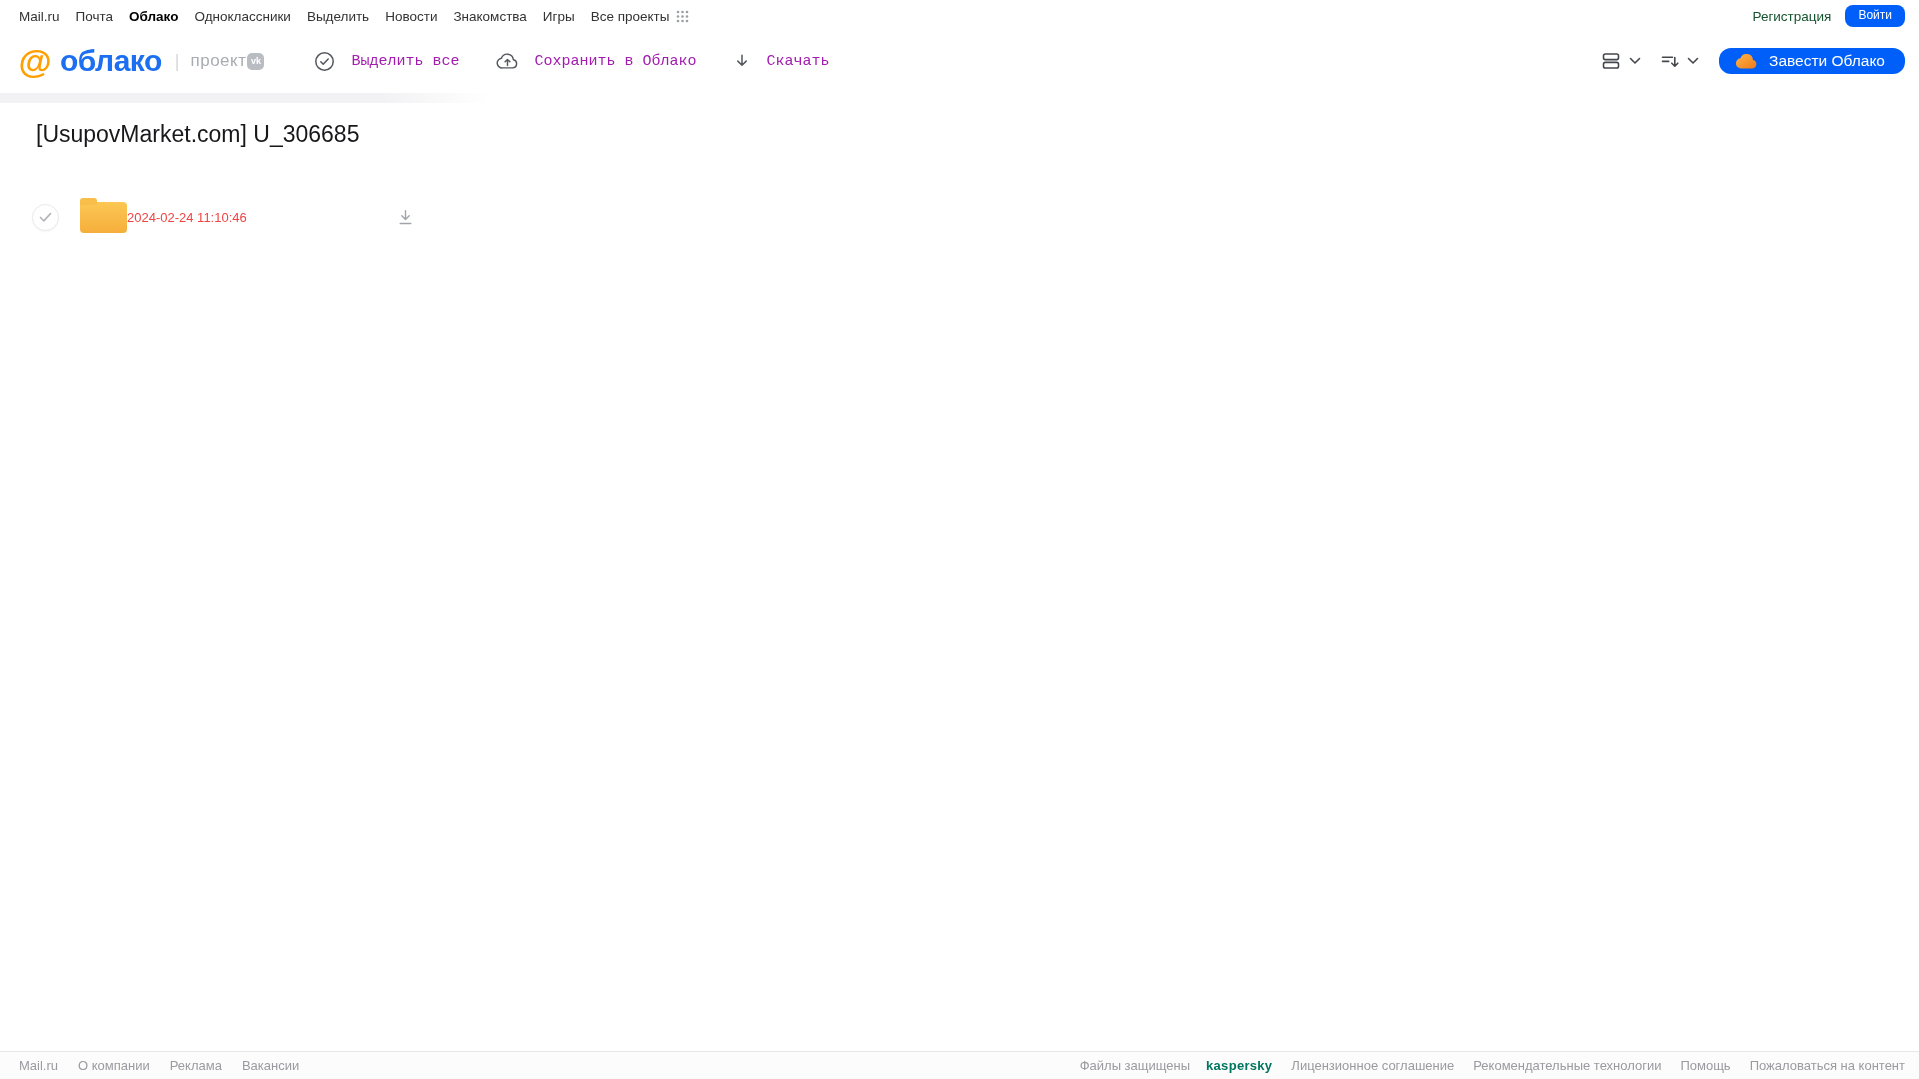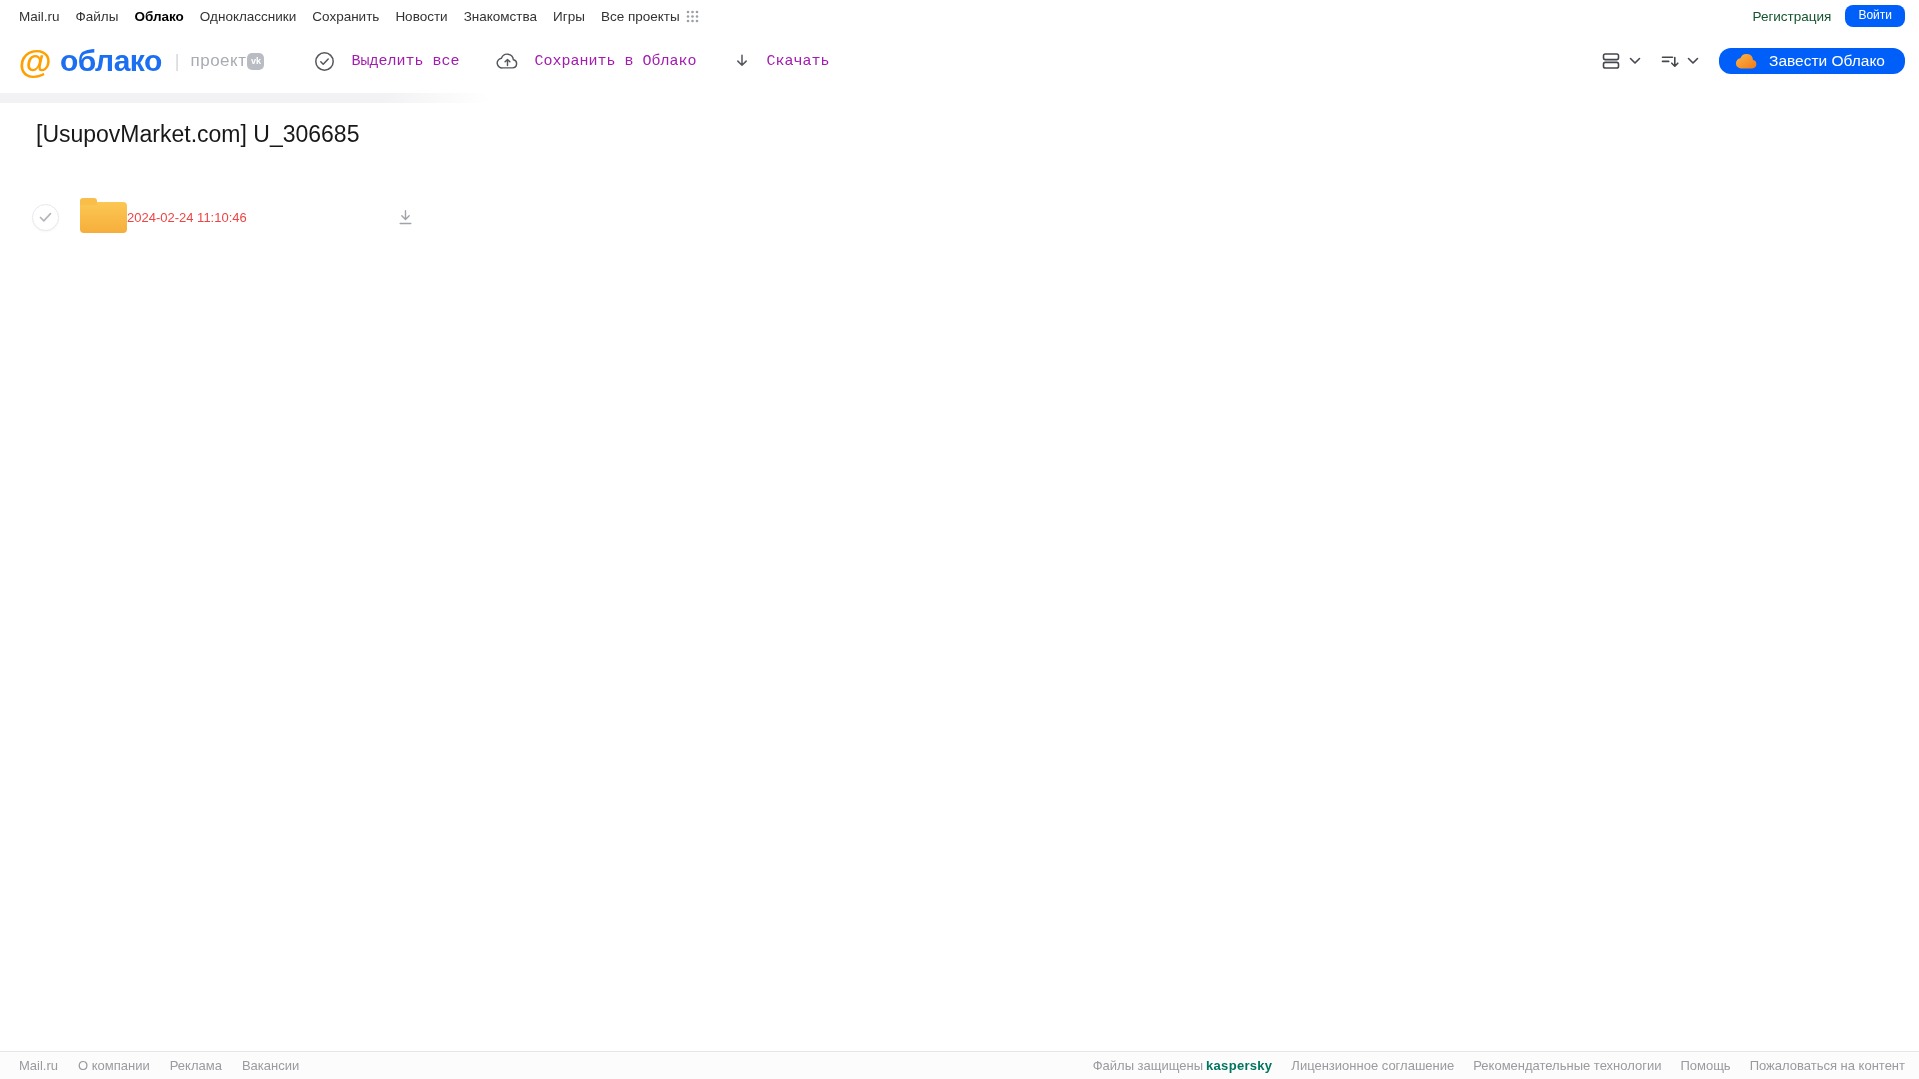--- a/index.html
+++ b/index.html
@@ -74,33 +74,33 @@
     margin-right:150px; flex:0 0 auto; }
   .row-download { flex:0 0 auto; cursor:pointer; line-height:0; }
 
   
   .footer { position:absolute; left:0; right:0; bottom:0; height:28px;
     background:#fcfcfc; border-top:1px solid #e6e6e8; display:flex;
     align-items:center; padding:0 14px 0 19px; font-size:13px; color:#9a9aa0; }
   .footer-left { display:flex; align-items:center; gap:20px; }
   .footer-right { margin-left:auto; display:flex; align-items:center; gap:19px; }
   .footer-link { color:#9a9aa0; cursor:pointer; white-space:nowrap; }
-  .kaspersky-wrap { display:flex; align-items:center; gap:3px; white-space:nowrap; }
+  .kaspersky-wrap { display:flex; align-items:center; gap:16px; white-space:nowrap; }
   .kaspersky { color:#00755f; font-weight:700; letter-spacing:0.3px; cursor:pointer; }
 </style>
 </head>
 <body>
 
 <div class="topnav">
   <div class="topnav-links">
     <a class="topnav-link">Mail.ru</a>
-    <a class="topnav-link">Файлы</a>
+    <a class="topnav-link">Почта</a>
     <a class="topnav-link active">Облако</a>
     <a class="topnav-link">Одноклассники</a>
-    <a class="topnav-link">Сохранить</a>
+    <a class="topnav-link">Выделить</a>
     <a class="topnav-link">Новости</a>
     <a class="topnav-link">Знакомства</a>
     <a class="topnav-link">Игры</a>
     <span class="allprojects">
       <a class="topnav-link">Все проекты</a>
       <span class="grid-icon">
         <svg width="13" height="13" viewBox="0 0 13 13">
           <g fill="#9b9ea3">
             <circle cx="2" cy="2" r="1.3"></circle>
               <circle cx="6.5" cy="2" r="1.3"></circle>

